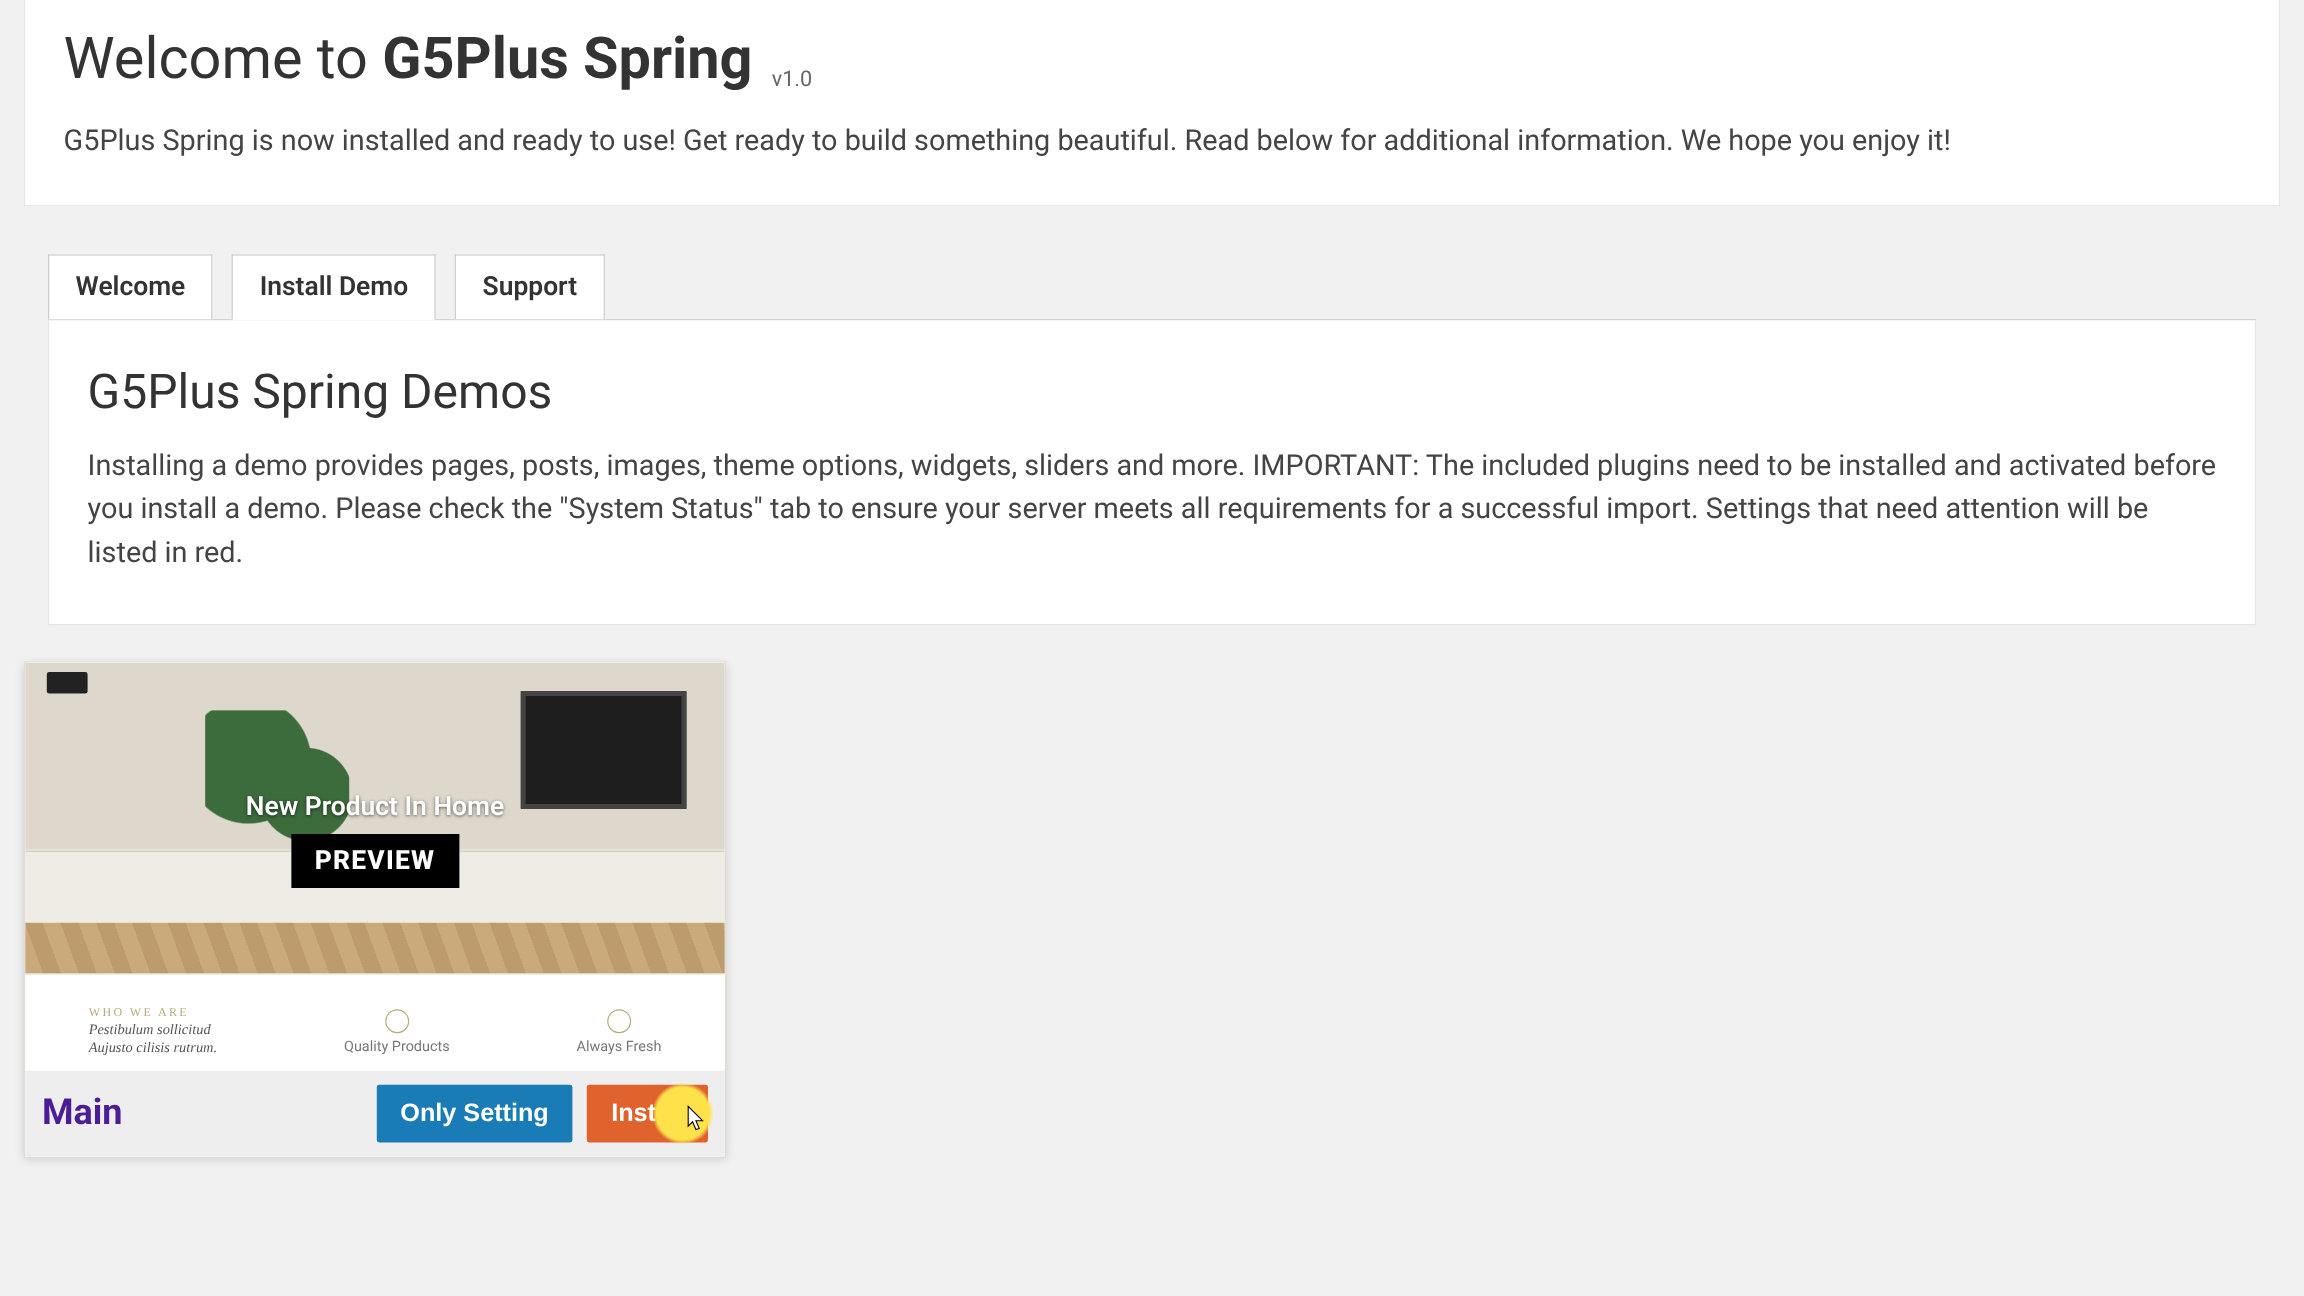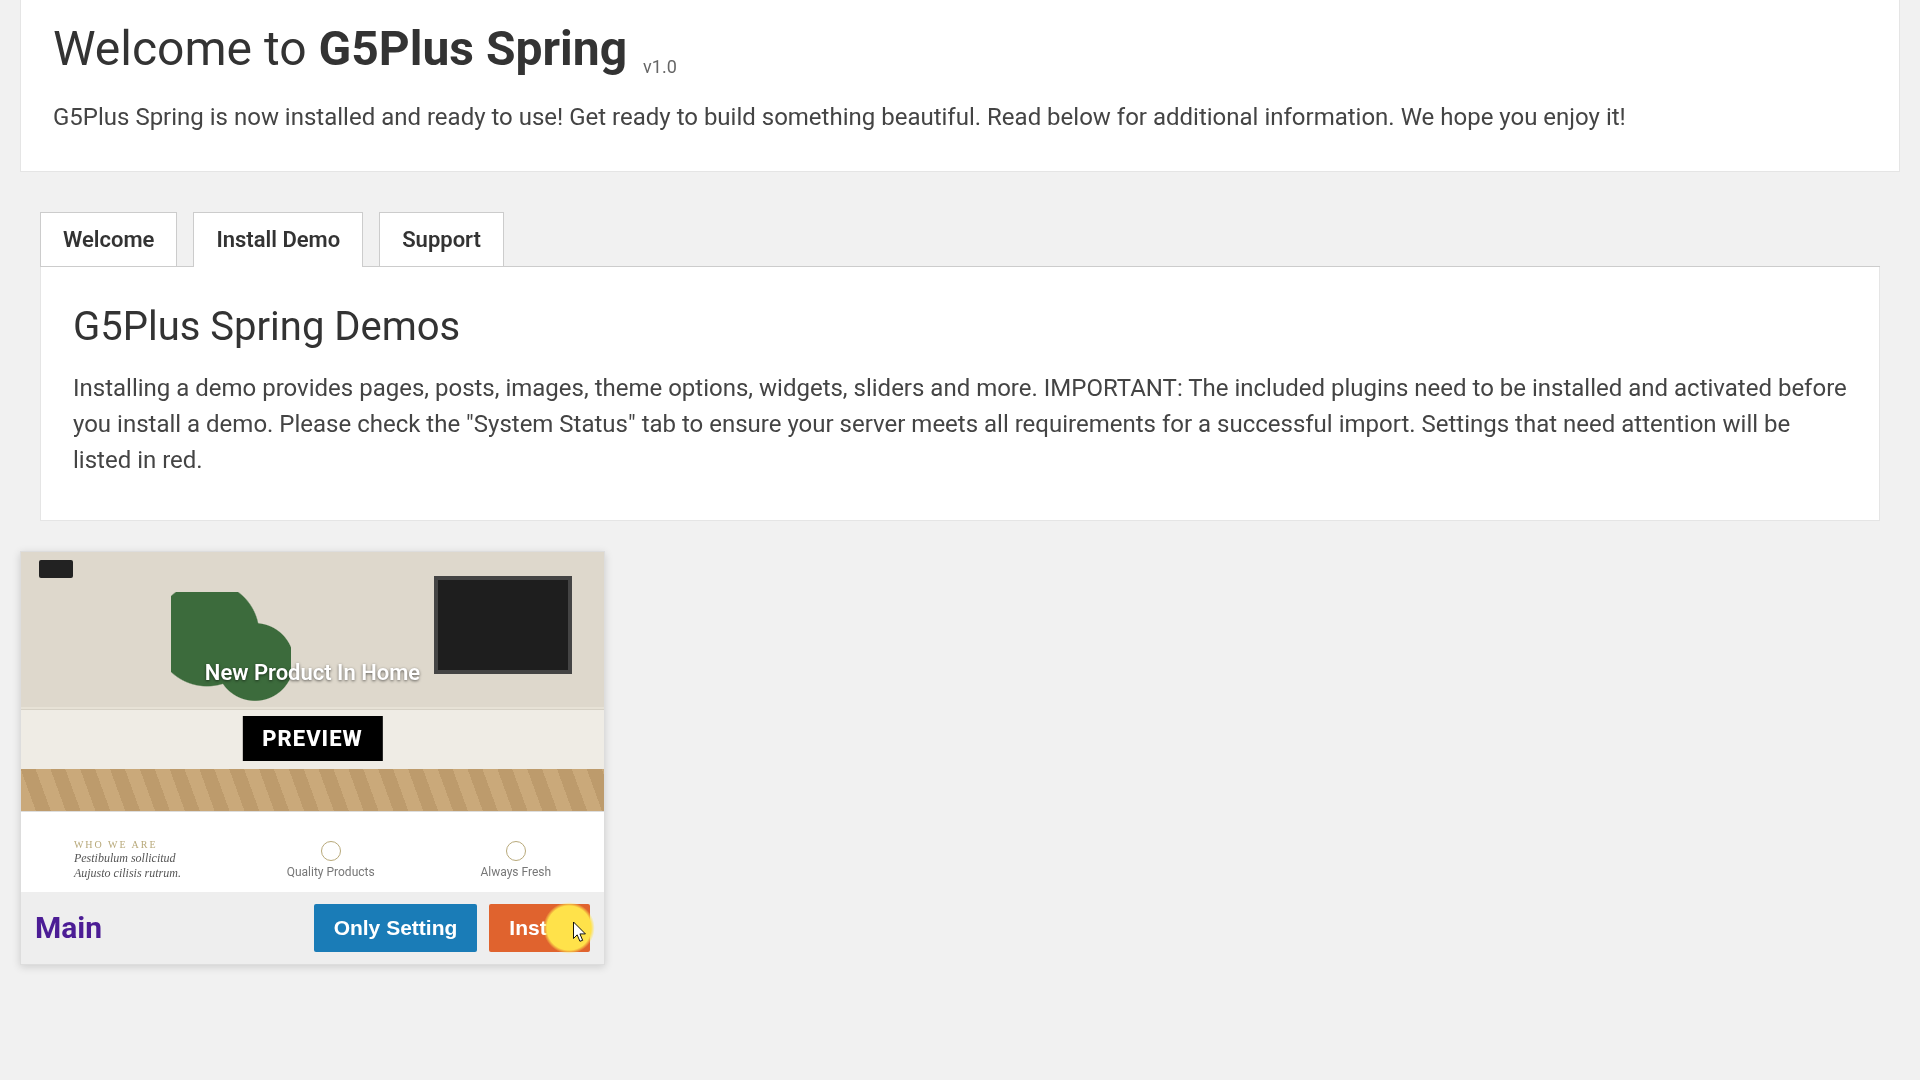--- a/index.html
+++ b/index.html
@@ -147,21 +147,21 @@
     position:absolute; left:0; right:0; bottom:0; height:42px;
     background: repeating-linear-gradient(70deg,#caa97a 0 14px,#bd9b6c 14px 28px);
   }
   .hero .caption {
     position:absolute; left:0; right:0; top:108px;
     text-align:center; color:#fff;
     font-size:22px; font-weight:600;
     text-shadow:0 1px 3px rgba(0,0,0,.6);
   }
   .preview-btn {
-    position:absolute; left:50%; top:164px; transform:translateX(-50%);
+    position:absolute; left:50%; top:143px; transform:translateX(-50%);
     background:#000; color:#fff; font-weight:800;
     font-size:22px; padding:10px 20px; letter-spacing:1px;
     cursor:pointer;
   }
   .below {
     height:96px;
     display:flex; align-items:center; justify-content:space-around;
     background:#fff;
     font-size:12px; color:#777;
   }

